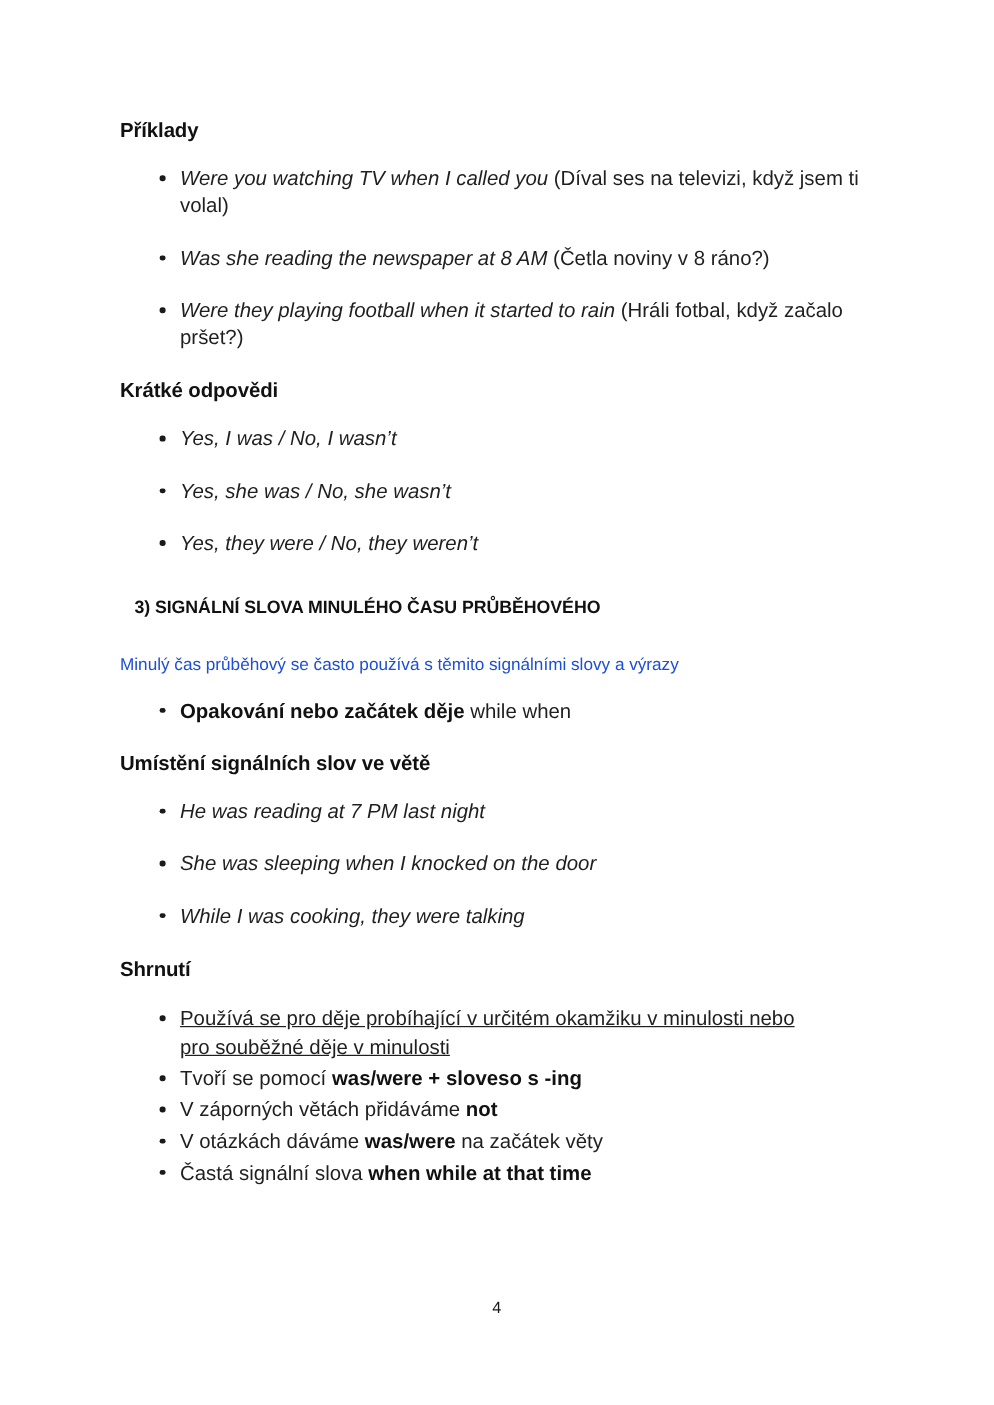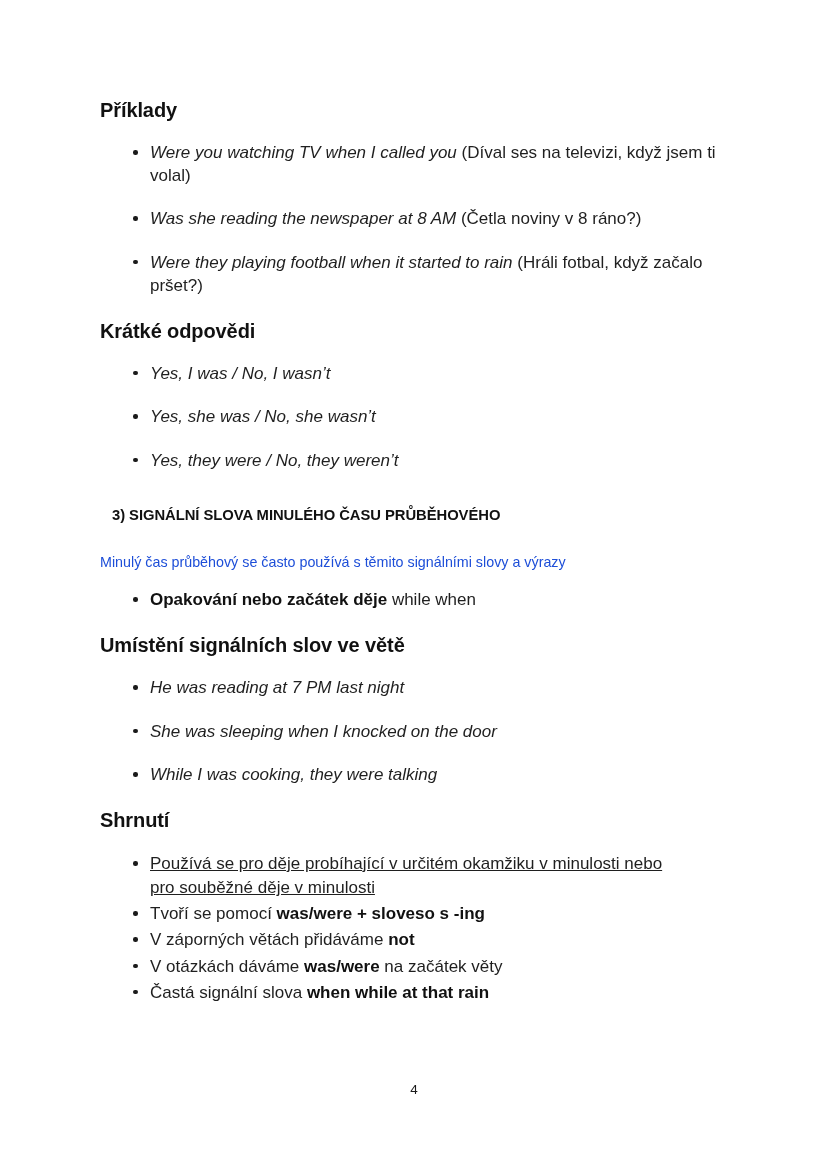--- a/index.html
+++ b/index.html
@@ -21,21 +21,21 @@
   }
   .content {
     position: absolute;
     left: 100px;
     top: 98px;
     width: 630px;
   }
 
   
   .h-sub {
-    font-size: 20px;
+    font-size: 17px;
     font-weight: bold;
     line-height: 1.25;
     letter-spacing: -0.1px;
     margin: 0;
     color: #111111;
   }
   .h-section {
     font-size: 14.8px;
     font-weight: bold;
     line-height: 1.25;
@@ -149,19 +149,19 @@
 
     <h3 class="h-sub">Shrnutí</h3>
     <div class="gap-lg"></div>
     <ul class="bl tight">
       <li>
           <span class="wrapbox"><span>Používá se pro děje probíhající v určitém okamžiku v minulosti nebo pro souběžné děje v minulosti</span><span class="bd"></span><span></span></span>
         </li>
       <li><span>Tvoří se pomocí </span><span class="bd">was/were + sloveso s -ing</span><span></span></li>
       <li><span>V záporných větách přidáváme </span><span class="bd">not</span><span></span></li>
       <li><span>V otázkách dáváme </span><span class="bd">was/were</span><span> na začátek věty</span></li>
-      <li><span>Častá signální slova </span><span class="bd">when while at that rain</span><span></span></li>
+      <li><span>Častá signální slova </span><span class="bd">when while at that time</span><span></span></li>
     </ul>
 
   </div>
 
   <div class="page-number">4</div>
 </div>
 
 </body></html>

